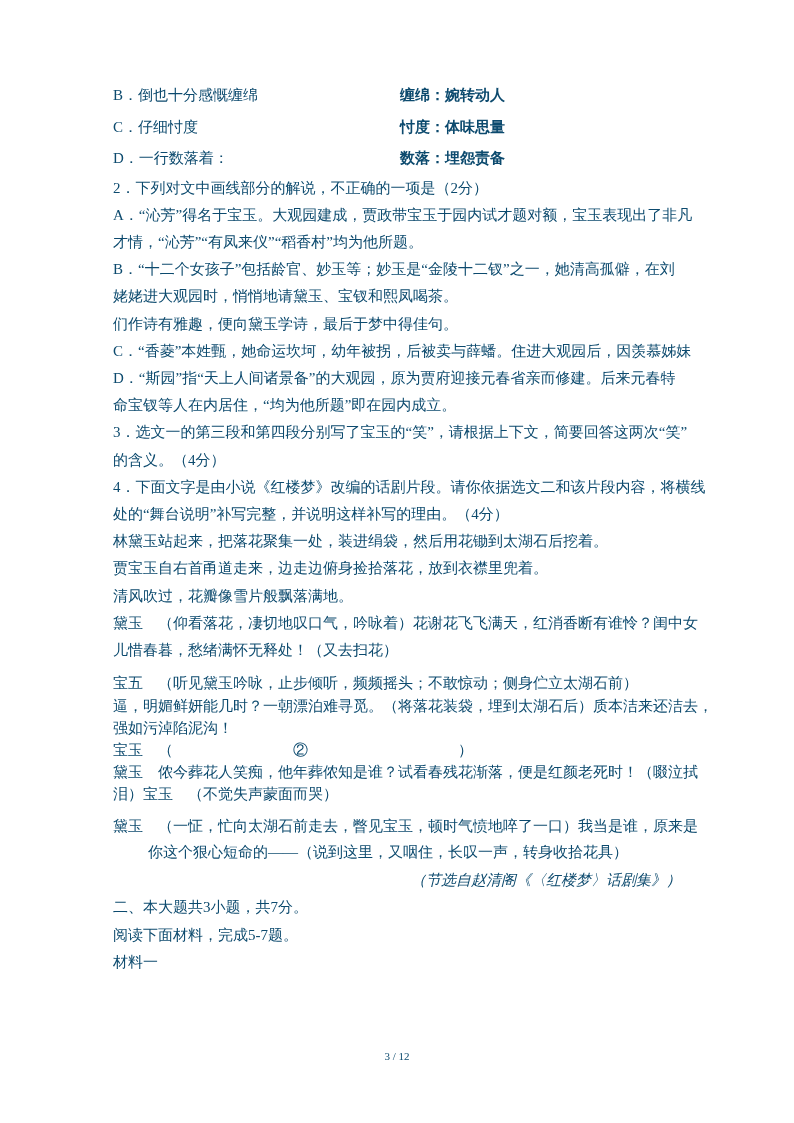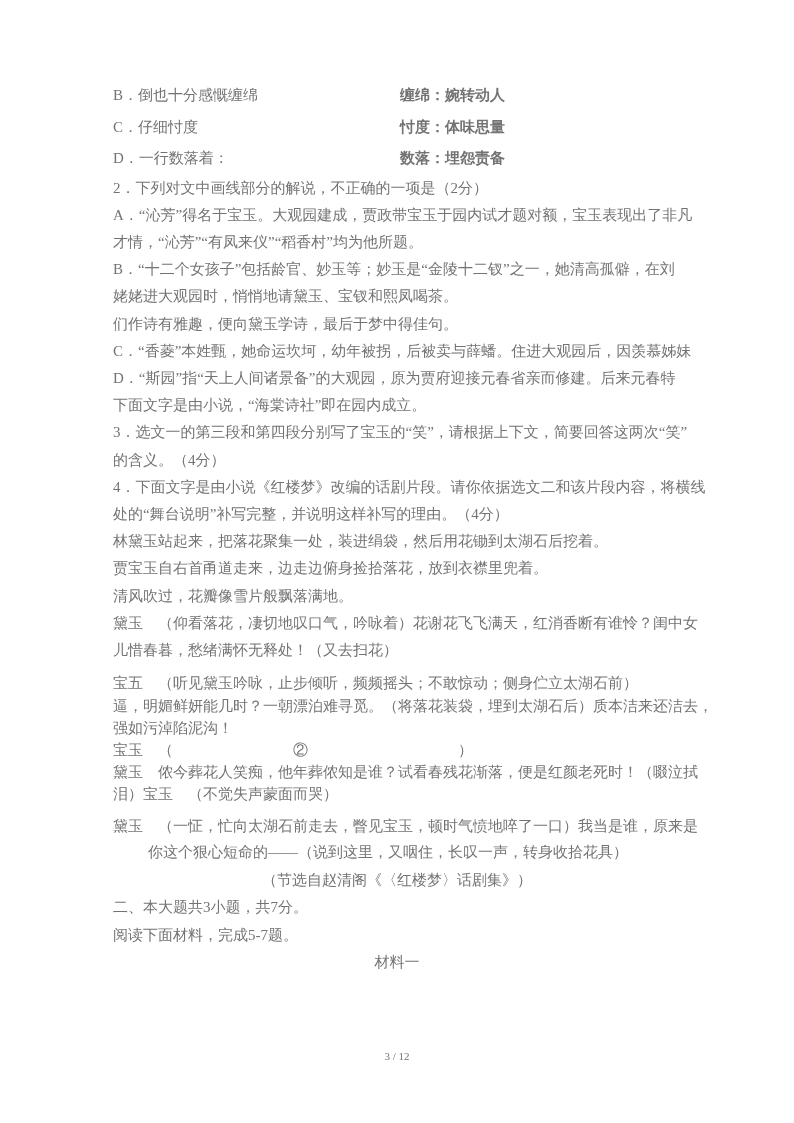--- a/index.html
+++ b/index.html
@@ -1,21 +1,21 @@
 <!DOCTYPE html>
 <html><head>
 <meta charset="utf-8">
 <style>
   html, body { margin: 0; padding: 0; background: #ffffff; }
   .page {
     position: relative;
     width: 794px;
     height: 1123px;
     background: #ffffff;
-    color: #737373;
+    color: #0c4a6e;
     font-family: "Liberation Serif", serif;
     font-size: 15px;
     overflow: hidden;
   }
   .content {
     position: absolute;
     left: 113px;
     top: 80px;
     width: 620px;
   }
@@ -33,22 +33,22 @@
   }
   .ln { line-height: 27.2px; white-space: nowrap; }
   .tight { line-height: 22px; }
   .lh23 { line-height: 23px; }
   .lh26 { line-height: 26px; }
   .mt2 { margin-top: 2px; }
   .mt5 { }
   .mt6 { margin-top: 8px; }
   .mt7 { margin-top: 7px; }
   .hang { padding-left: 35px; }
-  .right { width: 568px; text-align: center; padding-right: 14px; }
-  .center { width: 568px; text-align: center; }
+  .right { width: 568px; text-align: right; padding-right: 14px; font-style: italic; }
+  .center { width: 568px; text-align: left; }
   .footer {
     position: absolute;
     left: 0;
     top: 1046px;
     width: 794px;
     text-align: center;
     font-size: 11px;
     line-height: 20px;
   }
 </style>
@@ -72,21 +72,21 @@
     </div>
 
     <div class="ln">2．下列对文中画线部分的解说，不正确的一项是（2分）</div>
     <div class="ln">A．“沁芳”得名于宝玉。大观园建成，贾政带宝玉于园内试才题对额，宝玉表现出了非凡</div>
     <div class="ln">才情，“沁芳”“有凤来仪”“稻香村”均为他所题。</div>
     <div class="ln">B．“十二个女孩子”包括龄官、妙玉等；妙玉是“金陵十二钗”之一，她清高孤僻，在刘</div>
     <div class="ln">姥姥进大观园时，悄悄地请黛玉、宝钗和熙凤喝茶。</div>
     <div class="ln">们作诗有雅趣，便向黛玉学诗，最后于梦中得佳句。</div>
     <div class="ln">C．“香菱”本姓甄，她命运坎坷，幼年被拐，后被卖与薛蟠。住进大观园后，因羡慕姊妹</div>
     <div class="ln">D．“斯园”指“天上人间诸景备”的大观园，原为贾府迎接元春省亲而修建。后来元春特</div>
-    <div class="ln">下面文字是由小说，“海棠诗社”即在园内成立。</div>
+    <div class="ln">命宝钗等人在内居住，“均为他所题”即在园内成立。</div>
     <div class="ln">3．选文一的第三段和第四段分别写了宝玉的“笑”，请根据上下文，简要回答这两次“笑”</div>
     <div class="ln">的含义。（4分）</div>
     <div class="ln">4．下面文字是由小说《红楼梦》改编的话剧片段。请你依据选文二和该片段内容，将横线</div>
     <div class="ln">处的“舞台说明”补写完整，并说明这样补写的理由。（4分）</div>
     <div class="ln">林黛玉站起来，把落花聚集一处，装进绢袋，然后用花锄到太湖石后挖着。</div>
     <div class="ln">贾宝玉自右首甬道走来，边走边俯身捡拾落花，放到衣襟里兜着。</div>
     <div class="ln">清风吹过，花瓣像雪片般飘落满地。</div>
     <div class="ln">黛玉　（仰看落花，凄切地叹口气，吟咏着）花谢花飞飞满天，红消香断有谁怜？闺中女</div>
     <div class="ln">儿惜春暮，愁绪满怀无释处！（又去扫花）</div>
 

